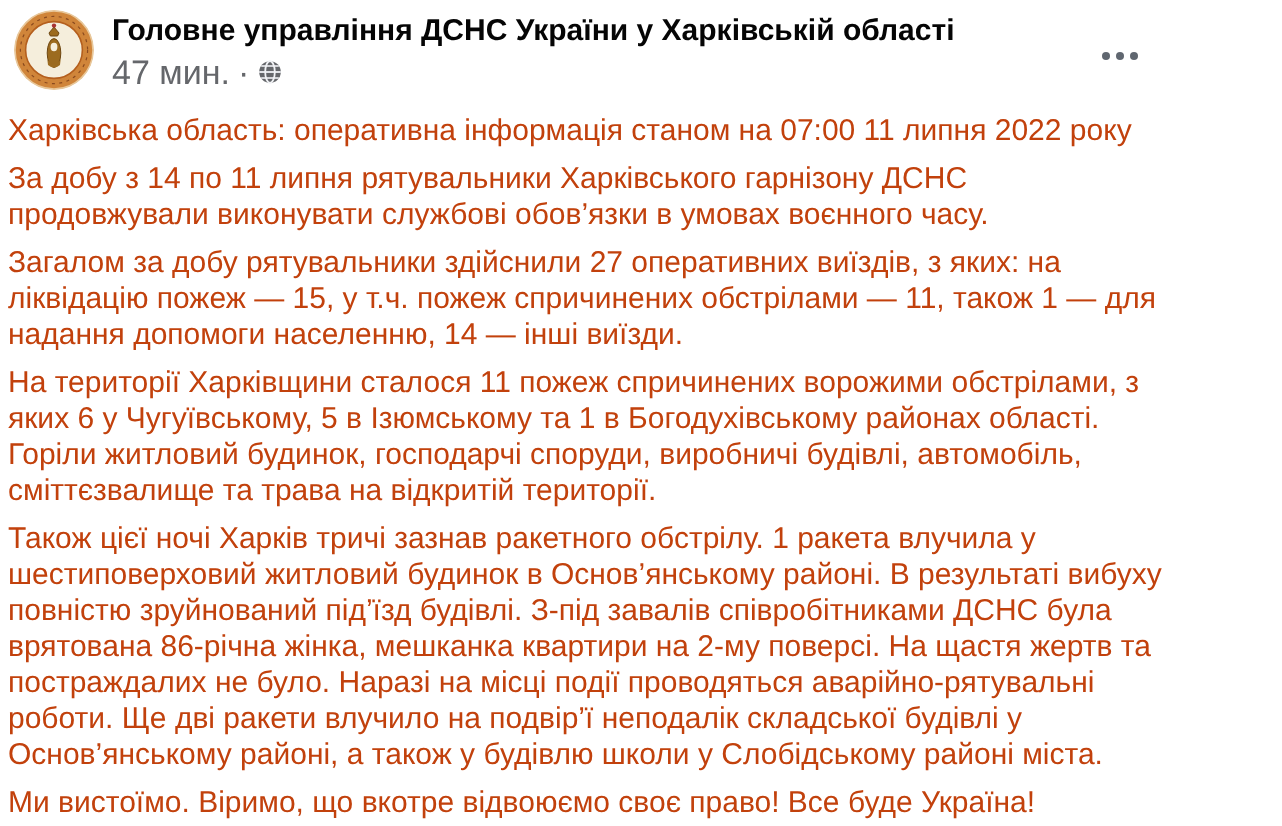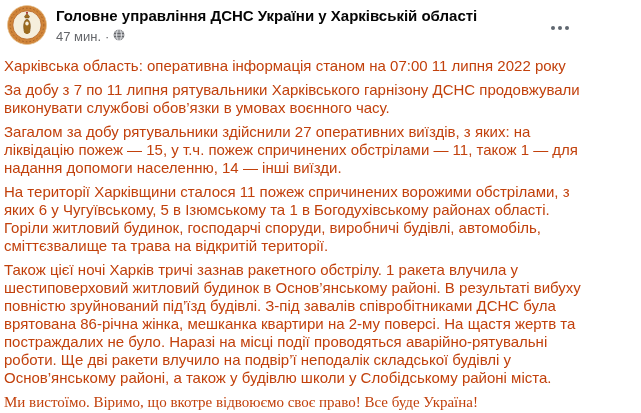--- a/index.html
+++ b/index.html
@@ -36,21 +36,21 @@
     font-weight: bold;
     line-height: 20px;
     color: #050505;
     cursor: pointer;
     white-space: nowrap;
   }
   .meta-row {
     display: flex;
     align-items: center;
     margin-top: 2px;
-    font-size: 13px;
+    font-size: 17px;
     line-height: 16px;
     color: #65676B;
   }
   .meta-sep { margin: 0 4px; }
   .globe { display: inline-block; margin-top: 1px; }
 
   .options-btn {
     position: absolute;
     top: 20px;
     right: 14px;
@@ -68,21 +68,21 @@
   }
 
   
   .post-body {
     padding: 12px 5px 0 4px;
     font-size: 15px;
     line-height: 18px;
     color: #c2410c;
   }
   .post-body p { margin: 0 0 6px 0; }
-  .post-body p:last-child { margin-bottom: 4px; font-family: Liberation Serif, serif; }
+  .post-body p:last-child { margin-bottom: 4px; }
 </style>
 </head>
 <body>
 
 <div class="post">
 
   <div class="post-header">
 
     <div class="avatar-wrap">
       <svg width="40" height="40" viewBox="0 0 40 40">
@@ -117,20 +117,20 @@
 
     <button class="options-btn" aria-label="options">
       <span class="dot"></span>
       <span class="dot"></span>
       <span class="dot"></span>
     </button>
   </div>
 
   <div class="post-body">
     <p>Харківська область: оперативна інформація станом на 07:00 11 липня 2022 року</p>
-    <p>За добу з 7 по 11 липня рятувальники Харківського гарнізону ДСНС продовжували виконувати службові обов’язки в умовах воєнного часу.</p>
+    <p>За добу з 14 по 11 липня рятувальники Харківського гарнізону ДСНС продовжували виконувати службові обов’язки в умовах воєнного часу.</p>
     <p>Загалом за добу рятувальники здійснили 27 оперативних виїздів, з яких: на ліквідацію пожеж — 15, у т.ч. пожеж спричинених обстрілами — 11, також 1 — для надання допомоги населенню, 14 — інші виїзди.</p>
     <p>На території Харківщини сталося 11 пожеж спричинених ворожими обстрілами, з яких 6 у Чугуївському, 5 в Ізюмському та 1 в Богодухівському районах області. Горіли житловий будинок, господарчі споруди, виробничі будівлі, автомобіль, сміттєзвалище та трава на відкритій території.</p>
     <p>Також цієї ночі Харків тричі зазнав ракетного обстрілу. 1 ракета влучила у шестиповерховий житловий будинок в Основ’янському районі. В результаті вибуху повністю зруйнований під’їзд будівлі. З-під завалів співробітниками ДСНС була врятована 86-річна жінка, мешканка квартири на 2-му поверсі. На щастя жертв та постраждалих не було. Наразі на місці події проводяться аварійно-рятувальні роботи. Ще дві ракети влучило на подвір’ї неподалік складської будівлі у Основ’янському районі, а також у будівлю школи у Слобідському районі міста.</p>
     <p>Ми вистоїмо. Віримо, що вкотре відвоюємо своє право! Все буде Україна!</p>
   </div>
 
 </div>
 
 </body></html>

